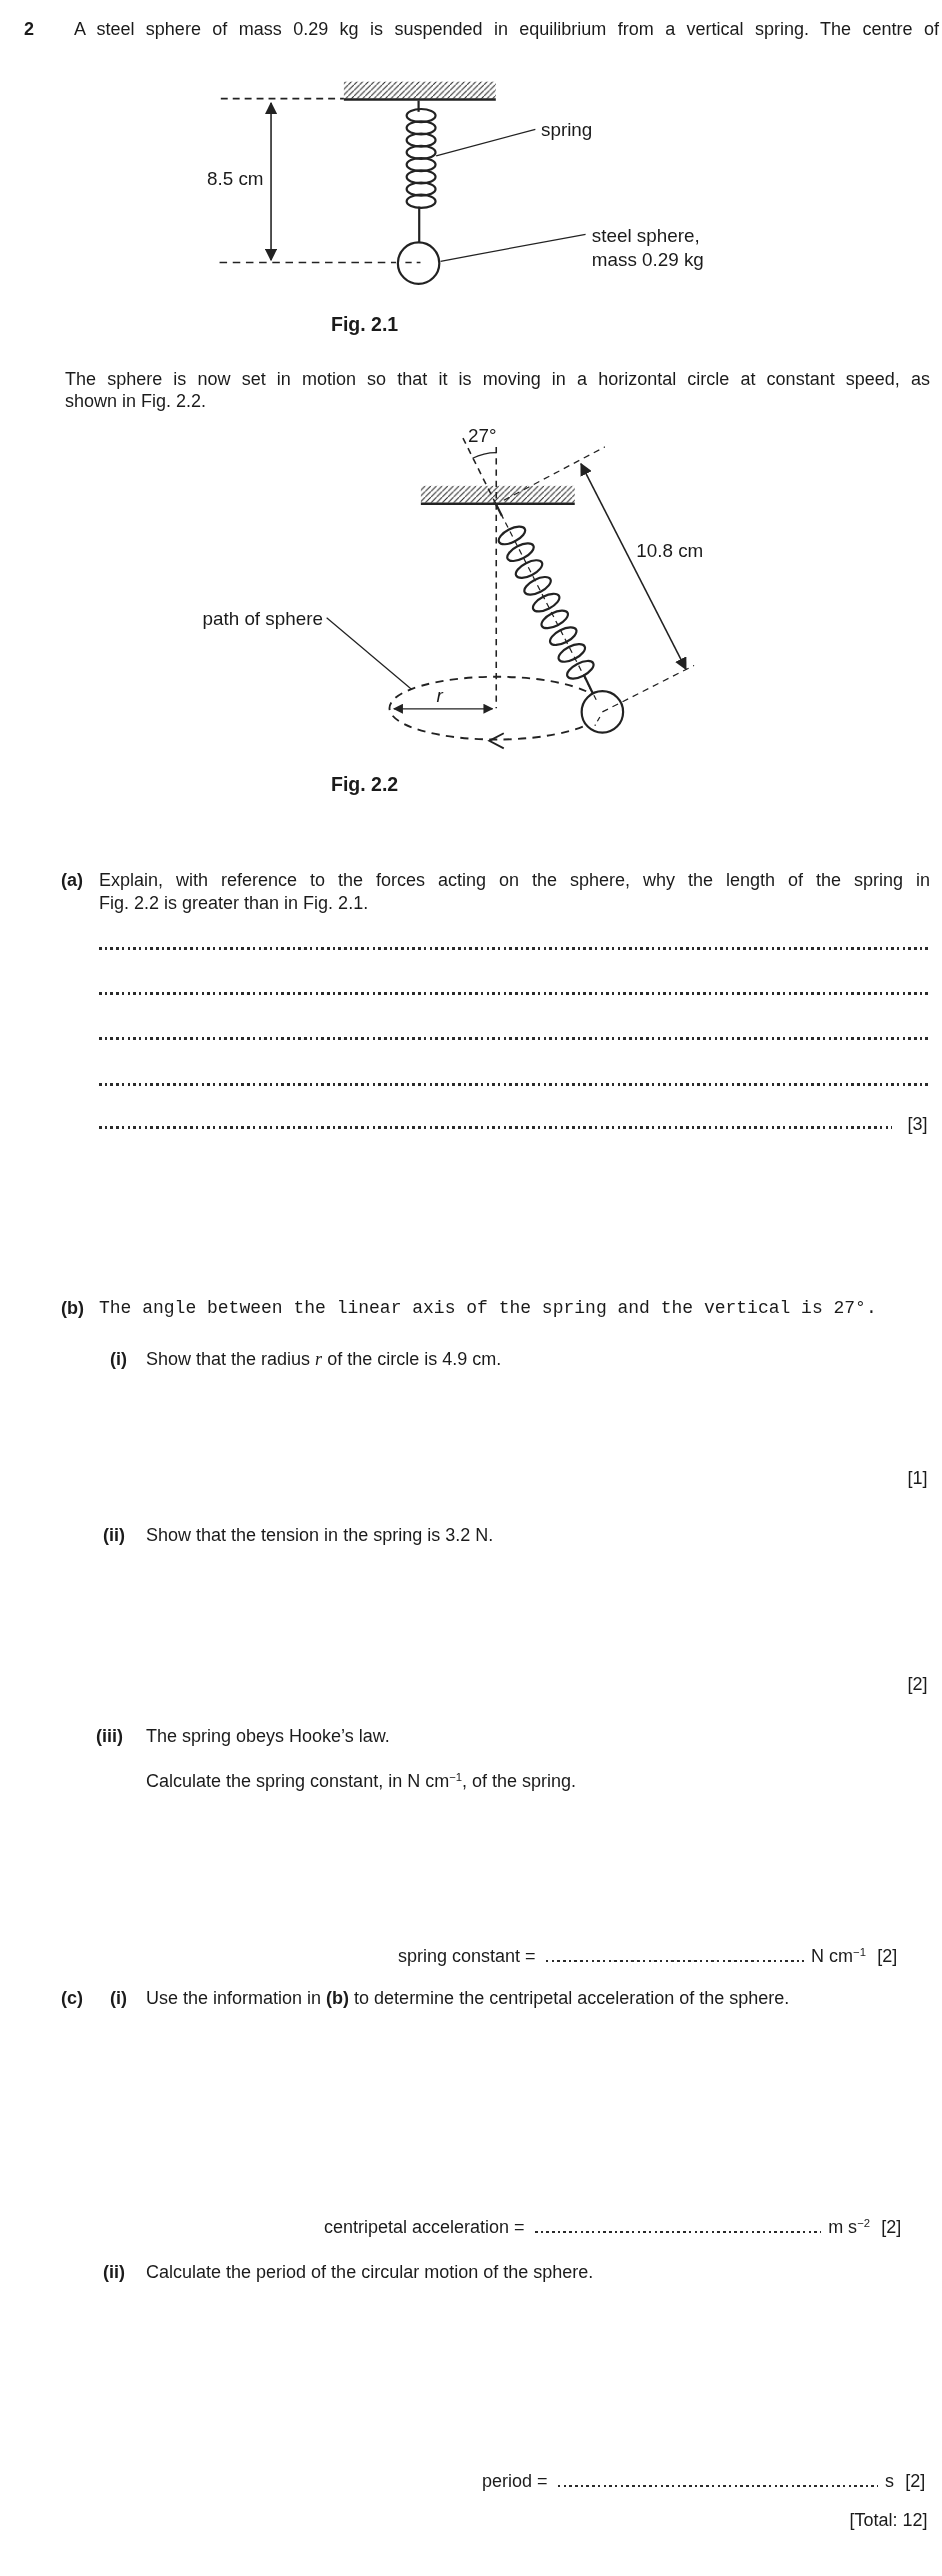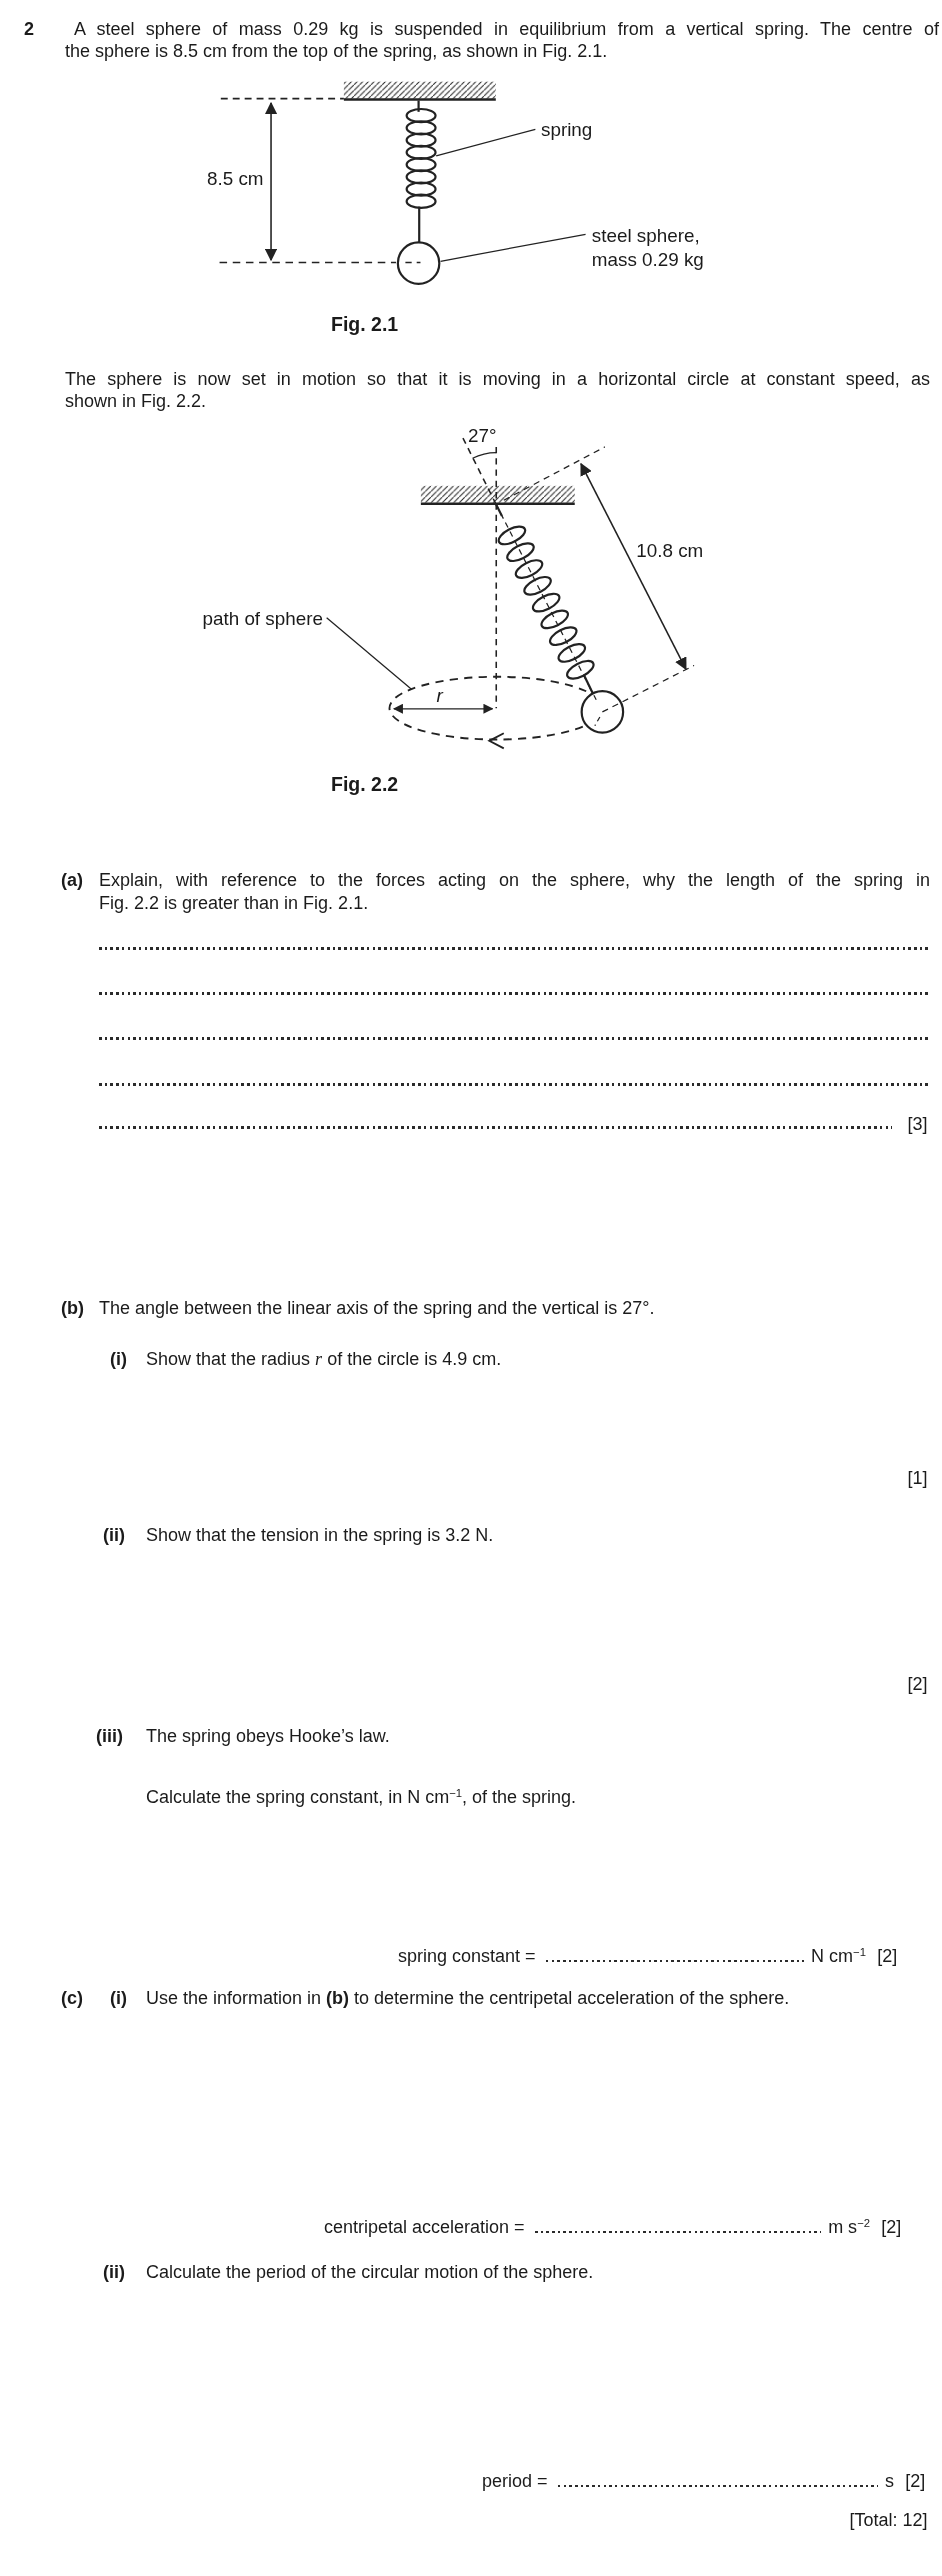--- a/index.html
+++ b/index.html
@@ -18,21 +18,20 @@
   svg text{font-family:"Liberation Sans","DejaVu Sans",sans-serif;font-size:30px;fill:#1b1b1b;}
   svg .fig-stroke{stroke:#222;fill:none;}
 </style>
 </head>
 <body>
 
 <div id="page">
 
   <div class="t b" style="left:24px;top:17.6px;">2</div>
   <div class="t just" style="left:74px;top:17.6px;width:865px;">A steel sphere of mass 0.29 kg is suspended in equilibrium from a vertical spring. The centre of</div>
-  <div class="t" style="left:65px;top:40px;">the sphere is 8.5 cm from the top of the spring, as shown in Fig. 2.1.</div>
 
   <svg style="position:absolute;left:207px;top:79px;" width="496" height="217" viewBox="0 0 790 345">
     <defs>
       <pattern id="hatch1" patternUnits="userSpaceOnUse" width="9" height="9">
         <path d="M0 9 L9 0" stroke="#222" stroke-width="1.6"></path>
       </pattern>
       <marker id="arr" viewBox="0 0 10 10" refX="9" refY="5" markerWidth="8" markerHeight="8" orient="auto-start-reverse">
         <path d="M0,0 L10,5 L0,10 z" fill="#222"></path>
       </marker>
     </defs>
@@ -136,33 +135,33 @@
   <div class="t" style="left:99px;top:892px;">Fig. 2.2 is greater than in Fig. 2.1.</div>
 
   <div class="ansline" style="left:99px;top:947px;width:829px;"></div>
   <div class="ansline" style="left:99px;top:992px;width:829px;"></div>
   <div class="ansline" style="left:99px;top:1037px;width:829px;"></div>
   <div class="ansline" style="left:99px;top:1083px;width:829px;"></div>
   <div class="ansline" style="left:99px;top:1126px;width:793px;"></div>
   <div class="mark" style="top:1113px;">[3]</div>
 
   <div class="t b" style="left:61px;top:1297px;">(b)</div>
-  <div class="t" style="left:99px;top:1297px;">The angle between the linear axis of the spring and the vertical is 27°.</div>
+  <div class="t" style="left:99px;top:1297px;font-family:Liberation Mono, monospace;">The angle between the linear axis of the spring and the vertical is 27°.</div>
 
   <div class="t b" style="left:110px;top:1348px;">(i)</div>
   <div class="t" style="left:146px;top:1348px;"><span>Show that the radius </span><span class="it">r</span><span> of the circle is 4.9 cm.</span></div>
   <div class="mark" style="top:1467px;">[1]</div>
 
   <div class="t b" style="left:103px;top:1524px;">(ii)</div>
   <div class="t" style="left:146px;top:1524px;">Show that the tension in the spring is 3.2 N.</div>
   <div class="mark" style="top:1673px;">[2]</div>
 
   <div class="t b" style="left:96px;top:1725px;">(iii)</div>
   <div class="t" style="left:146px;top:1725px;">The spring obeys Hooke’s law.</div>
-  <div class="t" style="left:146px;top:1766px;margin-top:16px;"><span>Calculate the spring constant, in N cm</span><span class="sup">−1</span><span>, of the spring.</span></div>
+  <div class="t" style="left:146px;top:1766px;"><span>Calculate the spring constant, in N cm</span><span class="sup">−1</span><span>, of the spring.</span></div>
 
   <div class="row" style="left:398px;top:1941px;">
     <span>spring constant =</span><span class="dots" style="width:258px;"></span><span><span>N cm</span><span class="sup">−1</span></span><span style="margin-left:11.3px;">[2]</span>
   </div>
 
   <div class="t b" style="left:61px;top:1987px;">(c)</div>
   <div class="t b" style="left:110px;top:1987px;">(i)</div>
   <div class="t" style="left:146px;top:1987px;"><span>Use the information in </span><span class="b">(b)</span><span> to determine the centripetal acceleration of the sphere.</span></div>
 
   <div class="row" style="left:324px;top:2212px;">

